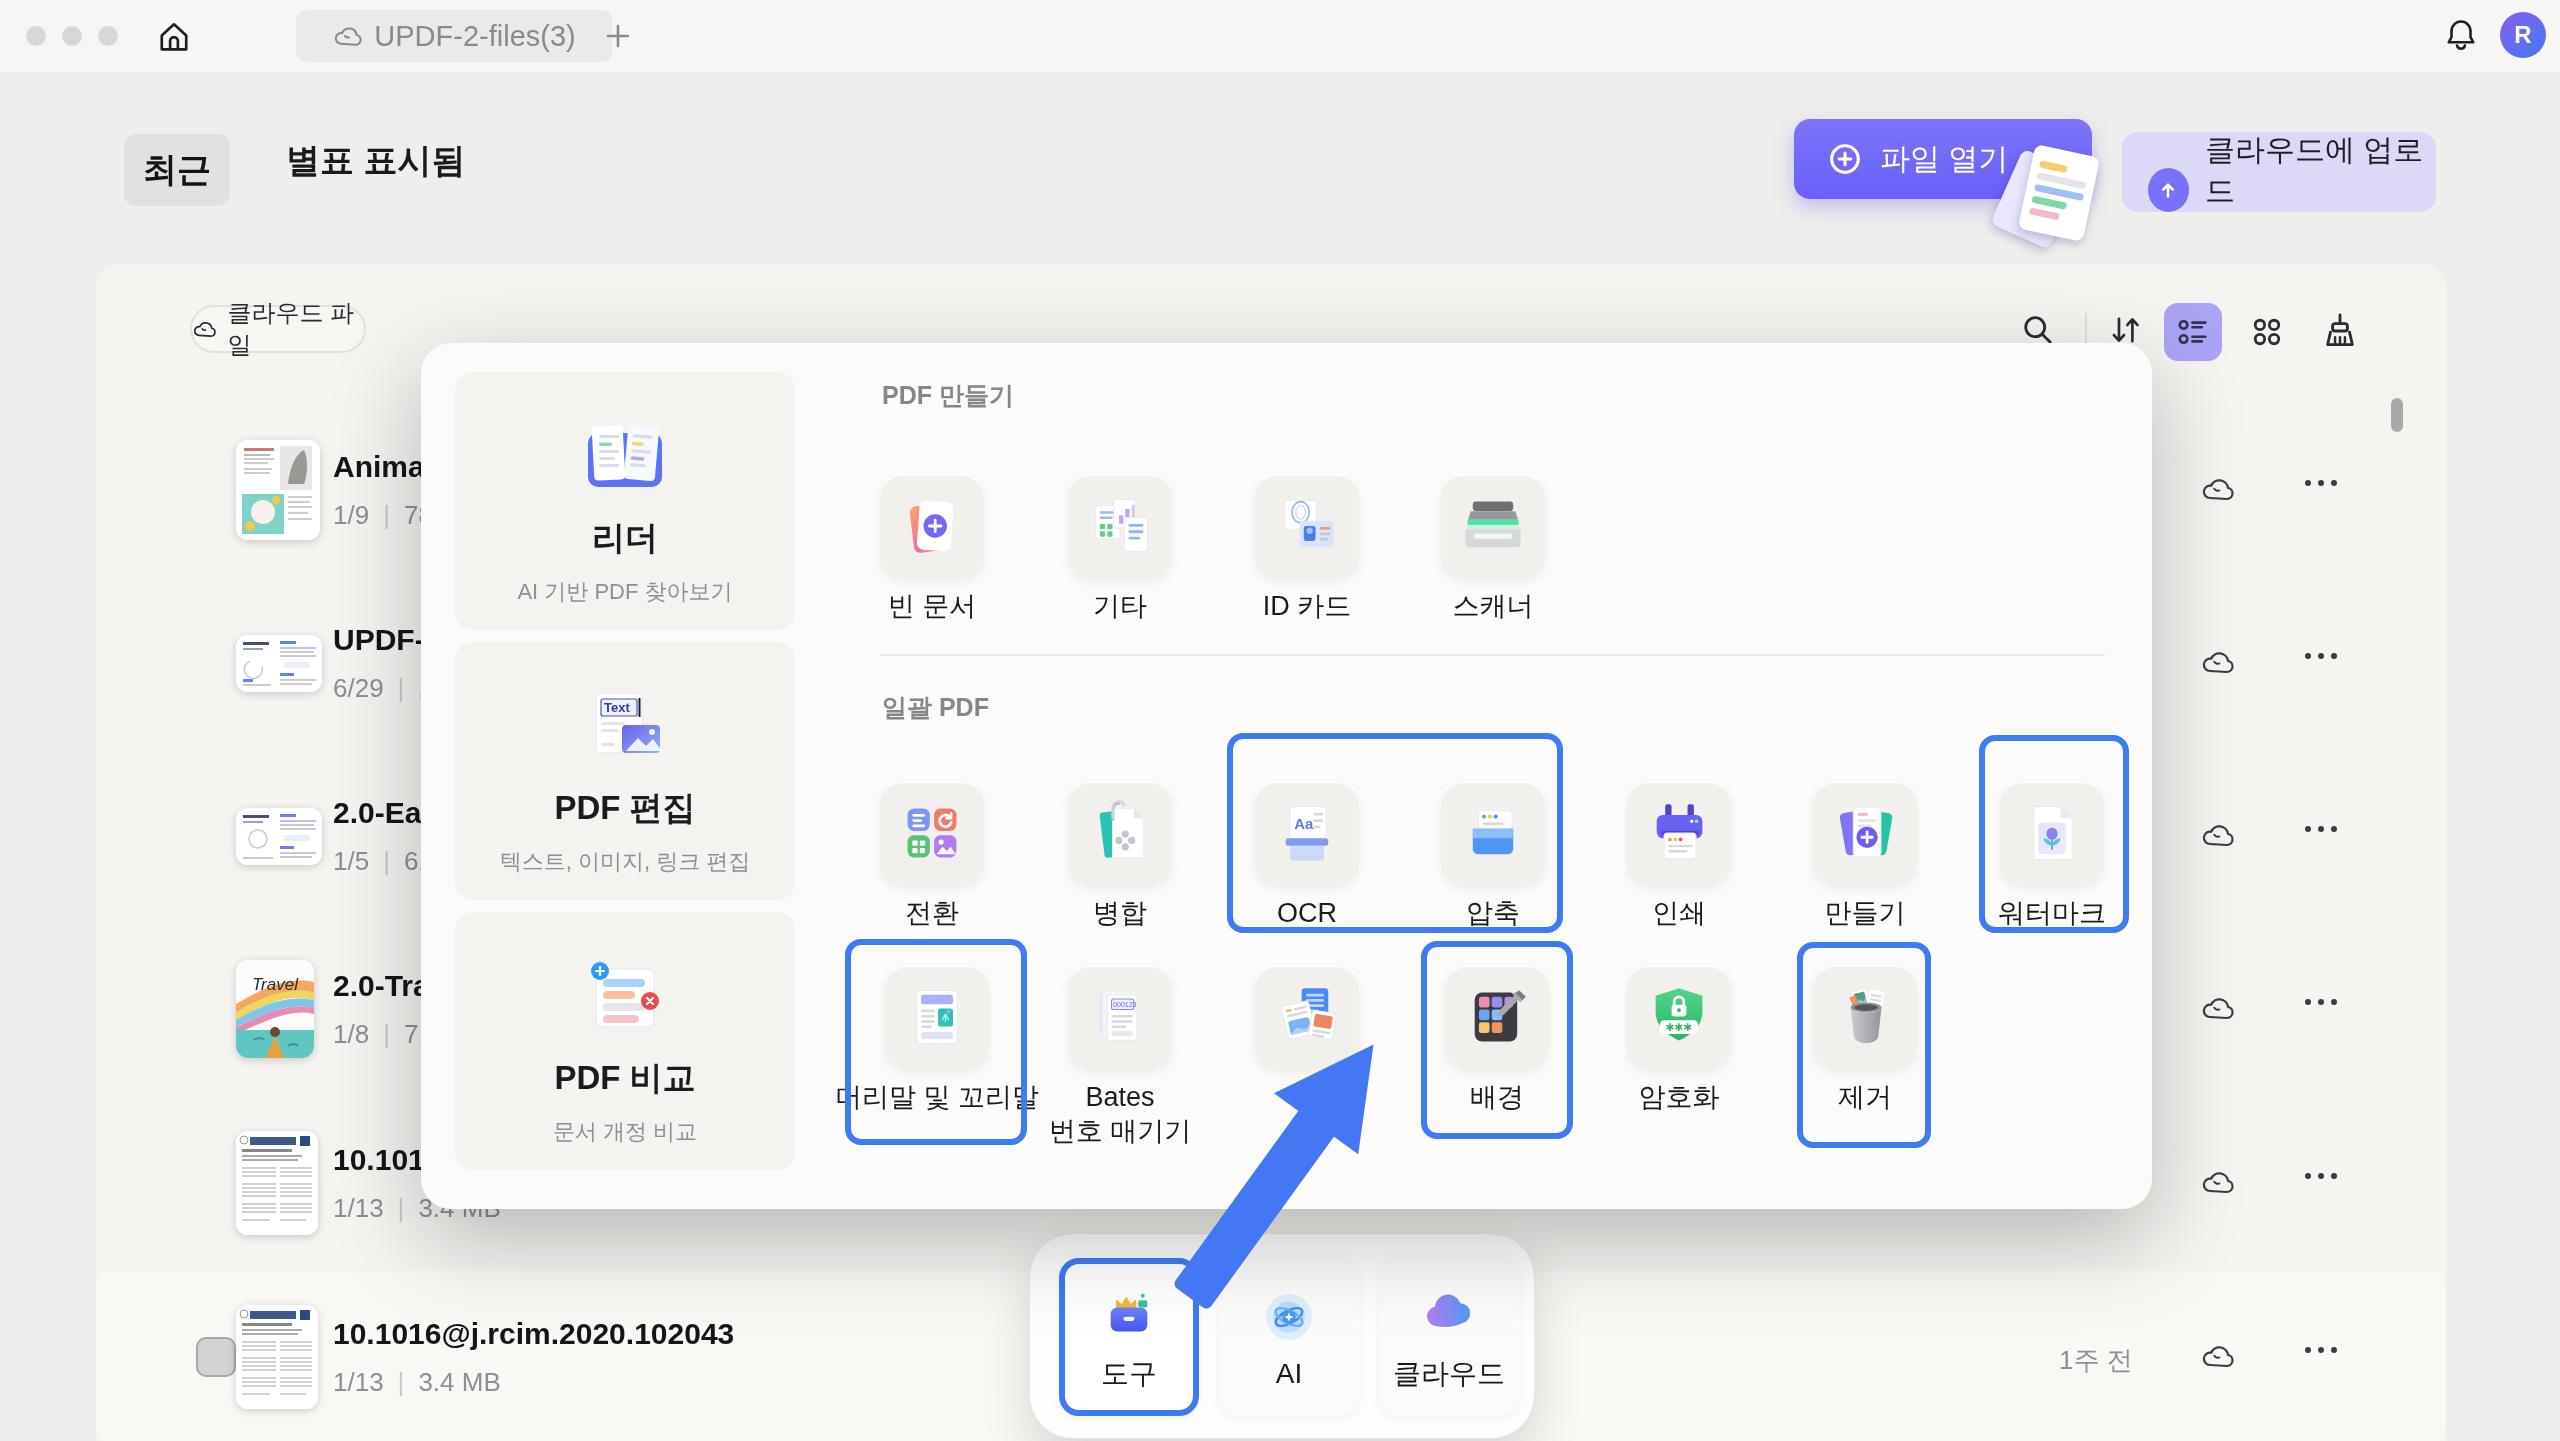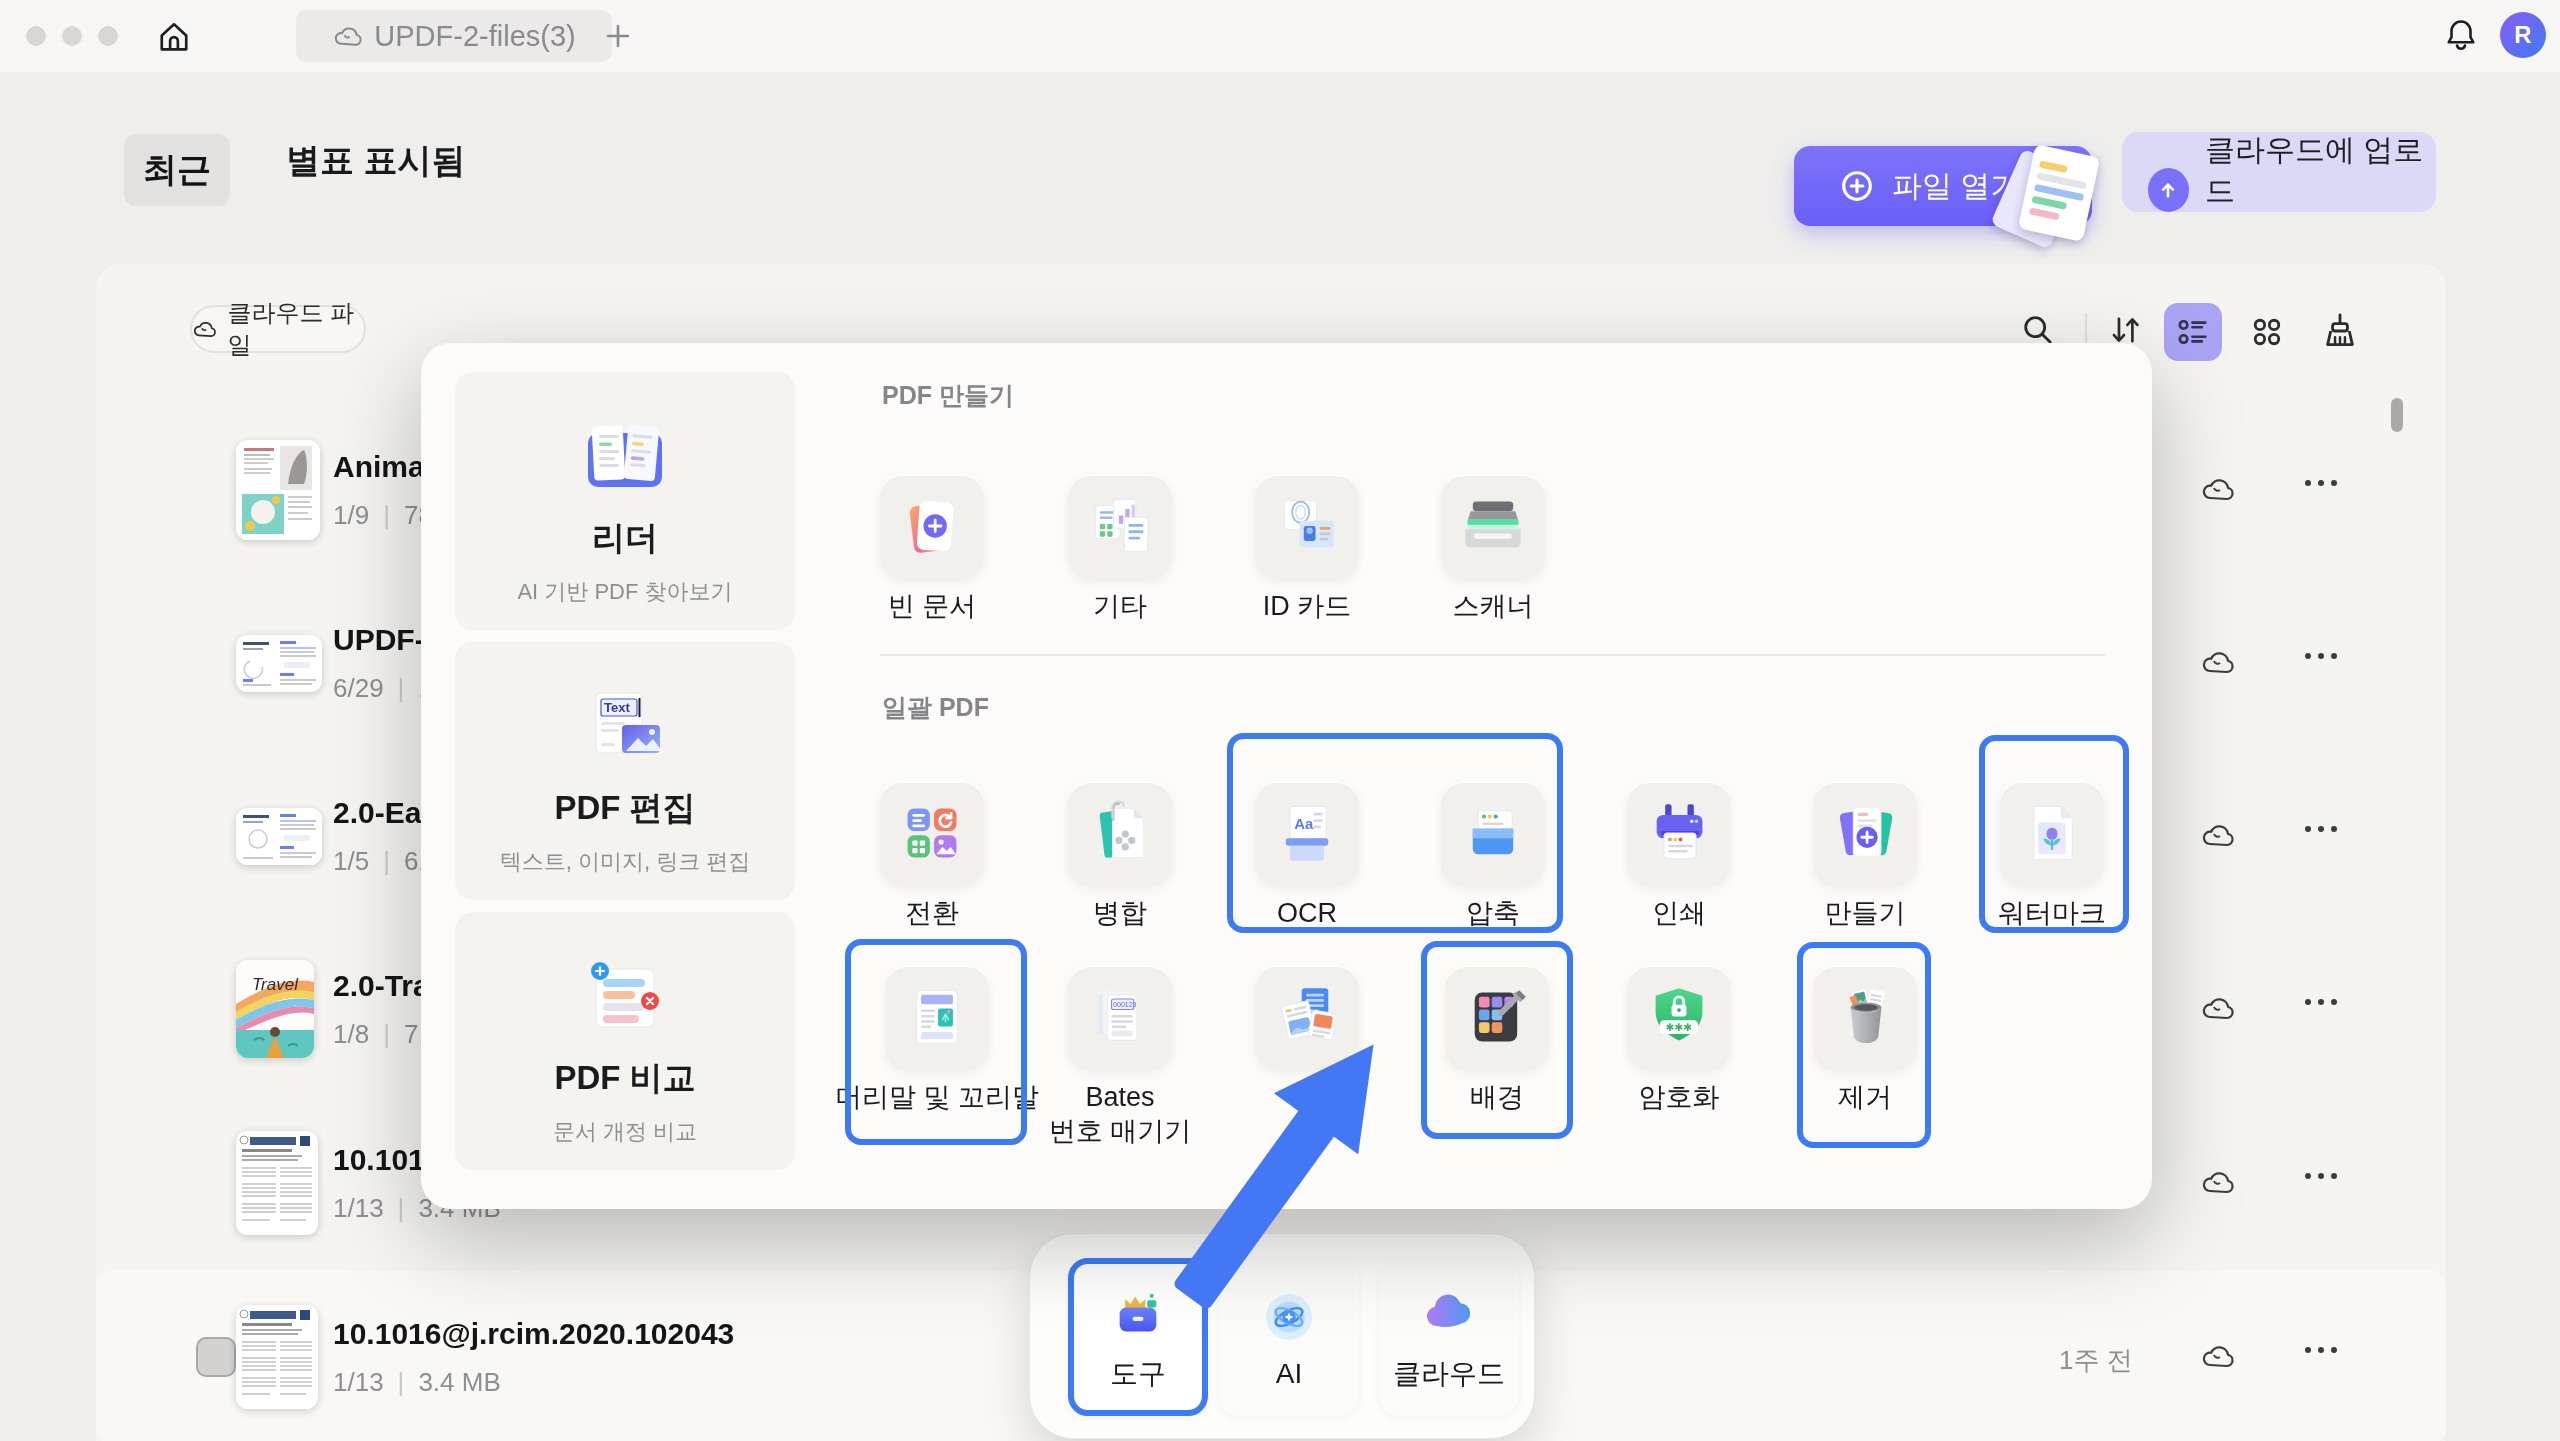--- a/index.html
+++ b/index.html
@@ -10,21 +10,21 @@
   
   #topbar { left:0; top:0; width:2560px; height:72px; background:#f7f6f4;text-align:right; }
   .traffic { width:20px; height:20px; border-radius:50%; background:#d8d7d5; top:26px; }
   #tab-pill { left:296px; top:10px; width:316px; height:52px; background:#eceae8; border-radius:10px; display:flex; align-items:center; justify-content:center; gap:10px; color:#8a8a8c; }
   #tab-pill .t { font-size:29px; }
   .icnbtn { display:flex; align-items:center; justify-content:center; }
 
   
   .chip { left:124px; top:134px; width:106px; height:72px; background:#e2e1df; border-radius:12px; display:flex; align-items:center; justify-content:center; font-size:34px; font-weight:700; color:#141416; }
   #tab-starred { left:286px; top:138px; height:72px; display:flex; font-size:34px; font-weight:700; color:#1a1a1c; }
-  #btn-open { left:1794px; top:146px; width:298px; height:80px; border-radius:16px; background:linear-gradient(180deg,#7d74fa,#6a5ff7); display:flex; align-items:center; gap:18px; padding-left:46px; color:#fff; font-size:30px; font-weight:500; box-shadow:0 8px 20px rgba(106,95,247,.35); }
+  #btn-open { left:1794px; top:119px; width:298px; height:80px; border-radius:16px; background:linear-gradient(180deg,#7d74fa,#6a5ff7); display:flex; align-items:center; gap:18px; padding-left:34px; color:#fff; font-size:30px; font-weight:500; box-shadow:0 8px 20px rgba(106,95,247,.35); }
   #btn-upload { left:2122px; top:132px; width:314px; height:80px; border-radius:16px; background:#dbd9f6; display:flex; align-items:flex-end; gap:16px; padding-left:26px; color:#1f1f22; font-size:30px; font-weight:500; }
   .upcirc { width:44px; height:44px; border-radius:50%; background:#7a71fa; display:flex; align-items:center; justify-content:center; }
   .papers { left:2004px; top:146px; width:110px; height:96px; z-index:5; pointer-events:none; }
   .paper { position:absolute; background:#fff; border-radius:8px; box-shadow:0 4px 10px rgba(40,30,120,.25); }
   .paper.b { left:0; top:12px; width:64px; height:82px; transform:rotate(24deg); background:#e9e7fb; }
   .paper.f { left:22px; top:4px; width:66px; height:86px; transform:rotate(12deg); padding:10px 8px; }
   .pl { height:7px; border-radius:3px; margin:5px 0; background:#e4e4e8; }
   .pl.y { background:#f3cf6d; width:55%; } .pl.b2 { background:#9ec0f6; } .pl.g { background:#7fd6a8; width:70%; } .pl.p { background:#f4b9c6; width:60%; }
 
   
@@ -909,21 +909,21 @@
   </div>
 
   <div class="hl" style="left:806px;top:390px;width:336px;height:200px"></div>
   <div class="hl" style="left:1558px;top:392px;width:150px;height:198px"></div>
   <div class="hl" style="left:424px;top:596px;width:182px;height:206px"></div>
   <div class="hl" style="left:1000px;top:598px;width:152px;height:198px"></div>
   <div class="hl" style="left:1376px;top:599px;width:134px;height:206px"></div>
 </div>
 
 <div id="dock" class="abs">
-  <div class="dtile active" style="left:38px">
+  <div class="dtile active" style="left:29px">
     <svg width="66" height="66" viewBox="0 0 72 72">
       <defs>
           <linearGradient id="gtb" x1="0" y1="0" x2="0" y2="1">
             <stop offset="0" stop-color="#6b82fa"></stop>
             <stop offset="1" stop-color="#4956f2"></stop>
           </linearGradient>
         </defs>
       <path d="M22 30 v-10 l6 5 5 -8 5 8 6 -5 v10 z" fill="#f2b43c"></path>
       <rect x="46" y="21" width="10" height="8" rx="2" fill="#35c79a"></rect>
         <circle cx="51" cy="16" r="2.2" fill="#35c79a"></circle>

